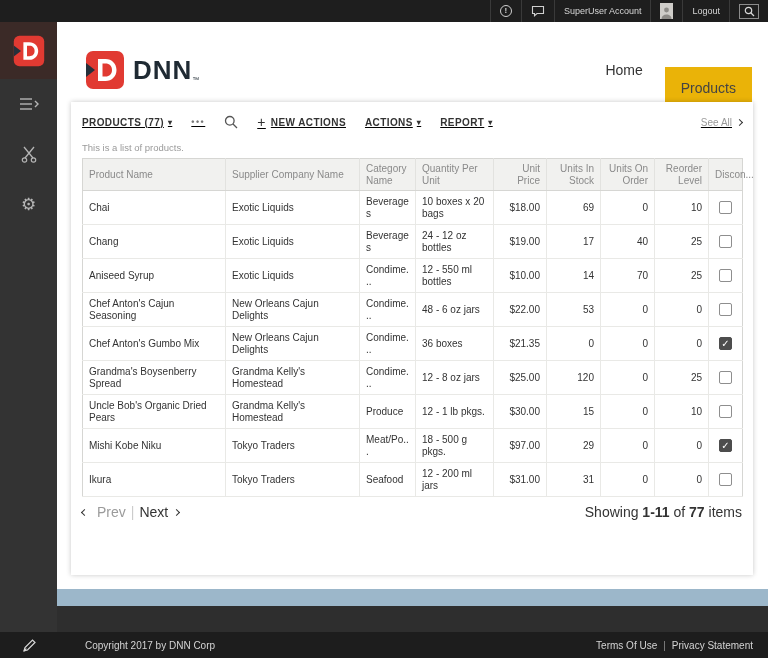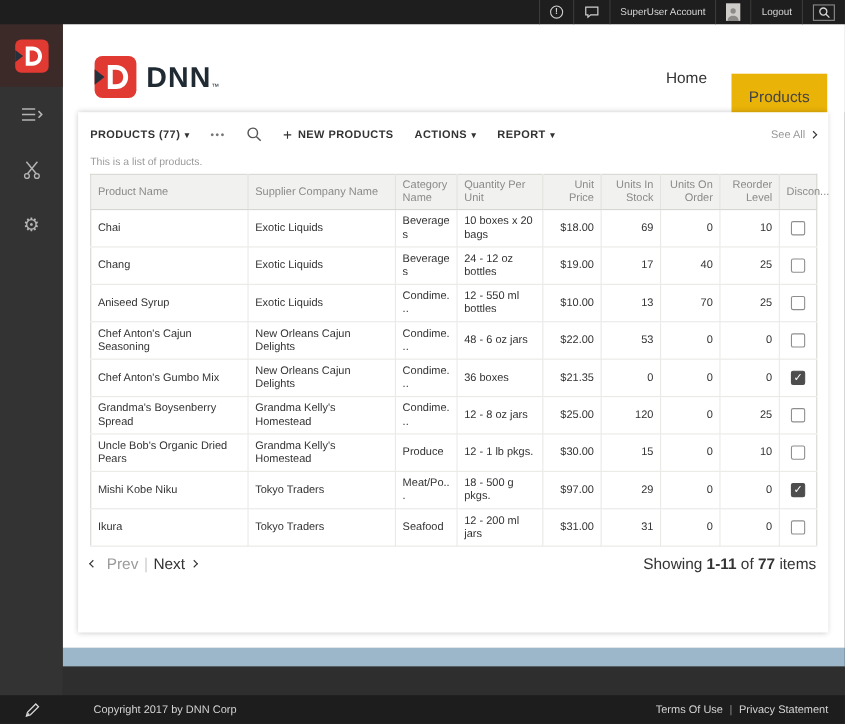--- a/index.html
+++ b/index.html
@@ -29,21 +29,21 @@
   .header { height:80px; display:flex; align-items:center; padding:16px 16px 0 28px; background:#fff; }
   .brand { display:flex; align-items:center; cursor:pointer; }
   .brand-text { font-size:26px; font-weight:bold; color:#1f2a33; letter-spacing:1px; margin-left:8px; }
   .tm { font-size:7px; color:#1f2a33; align-self:flex-start; margin-top:26px; }
   .top-nav { margin-left:auto; display:flex; align-items:center; gap:22px; }
   .nav-link { font-size:14px; color:#333; cursor:pointer; text-decoration:none; }
   .nav-link.active { background:#eab308; padding:13px 16px; color:#444;margin-top:35px; }
 
   
   .card { margin:0 15px 0 14px; background:#fff; min-height:473px; padding:0 11px 20px; box-shadow:0 0 5px rgba(0,0,0,0.22); position:relative; }
-  .toolbar { height:40px; display:flex; align-items:center; gap:19px; }
+  .toolbar { height:40px; display:flex; align-items:center; gap:19px;text-decoration:underline; }
   .tb-item { font-size:10px; font-weight:bold; letter-spacing:.4px; color:#333; cursor:pointer; display:flex; align-items:center; white-space:nowrap; }
   .caret { font-size:8px; margin-left:4px; color:#333; }
   .dots { color:#777; letter-spacing:1.5px; font-size:9px; }
   .plus { font-size:14px; font-weight:normal; margin-right:5px; color:#333; }
   .spacer { flex:1; }
   .see-all { font-size:10px; color:#999; cursor:pointer; display:flex; align-items:center; white-space:nowrap; }
   .chev-r-css, .chev-l-css { display:inline-block; width:5px; height:5px; border-right:1.6px solid #333; border-bottom:1.6px solid #333; }
   .chev-r-css { transform:rotate(-45deg); margin-left:5px; }
   .chev-l-css { transform:rotate(135deg); margin-right:5px; }
   .subtitle { font-size:9.5px; color:#9a9a9a; margin-bottom:5px; }
@@ -167,21 +167,21 @@
         </span>
         <span class="tb-item dots">•••</span>
         <span class="tb-item">
           <svg width="14" height="14" viewBox="0 0 14 14">
             <circle cx="5.8" cy="5.8" r="4.3" fill="none" stroke="#555" stroke-width="1.3"></circle>
             <line x1="9" y1="9" x2="13" y2="13" stroke="#555" stroke-width="1.3"></line>
           </svg>
         </span>
         <span class="tb-item">
           <span class="plus">+</span>
-          <span>NEW PRODUCTS</span>
+          <span>NEW ACTIONS</span>
         </span>
         <span class="tb-item">
           <span>ACTIONS</span>
           <span class="caret">▾</span>
         </span>
         <span class="tb-item">
           <span>REPORT</span>
           <span class="caret">▾</span>
         </span>
         <span class="spacer"></span>
@@ -240,21 +240,21 @@
               <td>40</td>
               <td>25</td>
               <td class="cb-cell"><span class="checkbox"></span></td>
             </tr>
             <tr>
               <td>Aniseed Syrup</td>
               <td>Exotic Liquids</td>
               <td>Condime...</td>
               <td>12 - 550 ml bottles</td>
               <td>$10.00</td>
-              <td>13</td>
+              <td>14</td>
               <td>70</td>
               <td>25</td>
               <td class="cb-cell"><span class="checkbox"></span></td>
             </tr>
             <tr>
               <td>Chef Anton's Cajun Seasoning</td>
               <td>New Orleans Cajun Delights</td>
               <td>Condime...</td>
               <td>48 - 6 oz jars</td>
               <td>$22.00</td>

